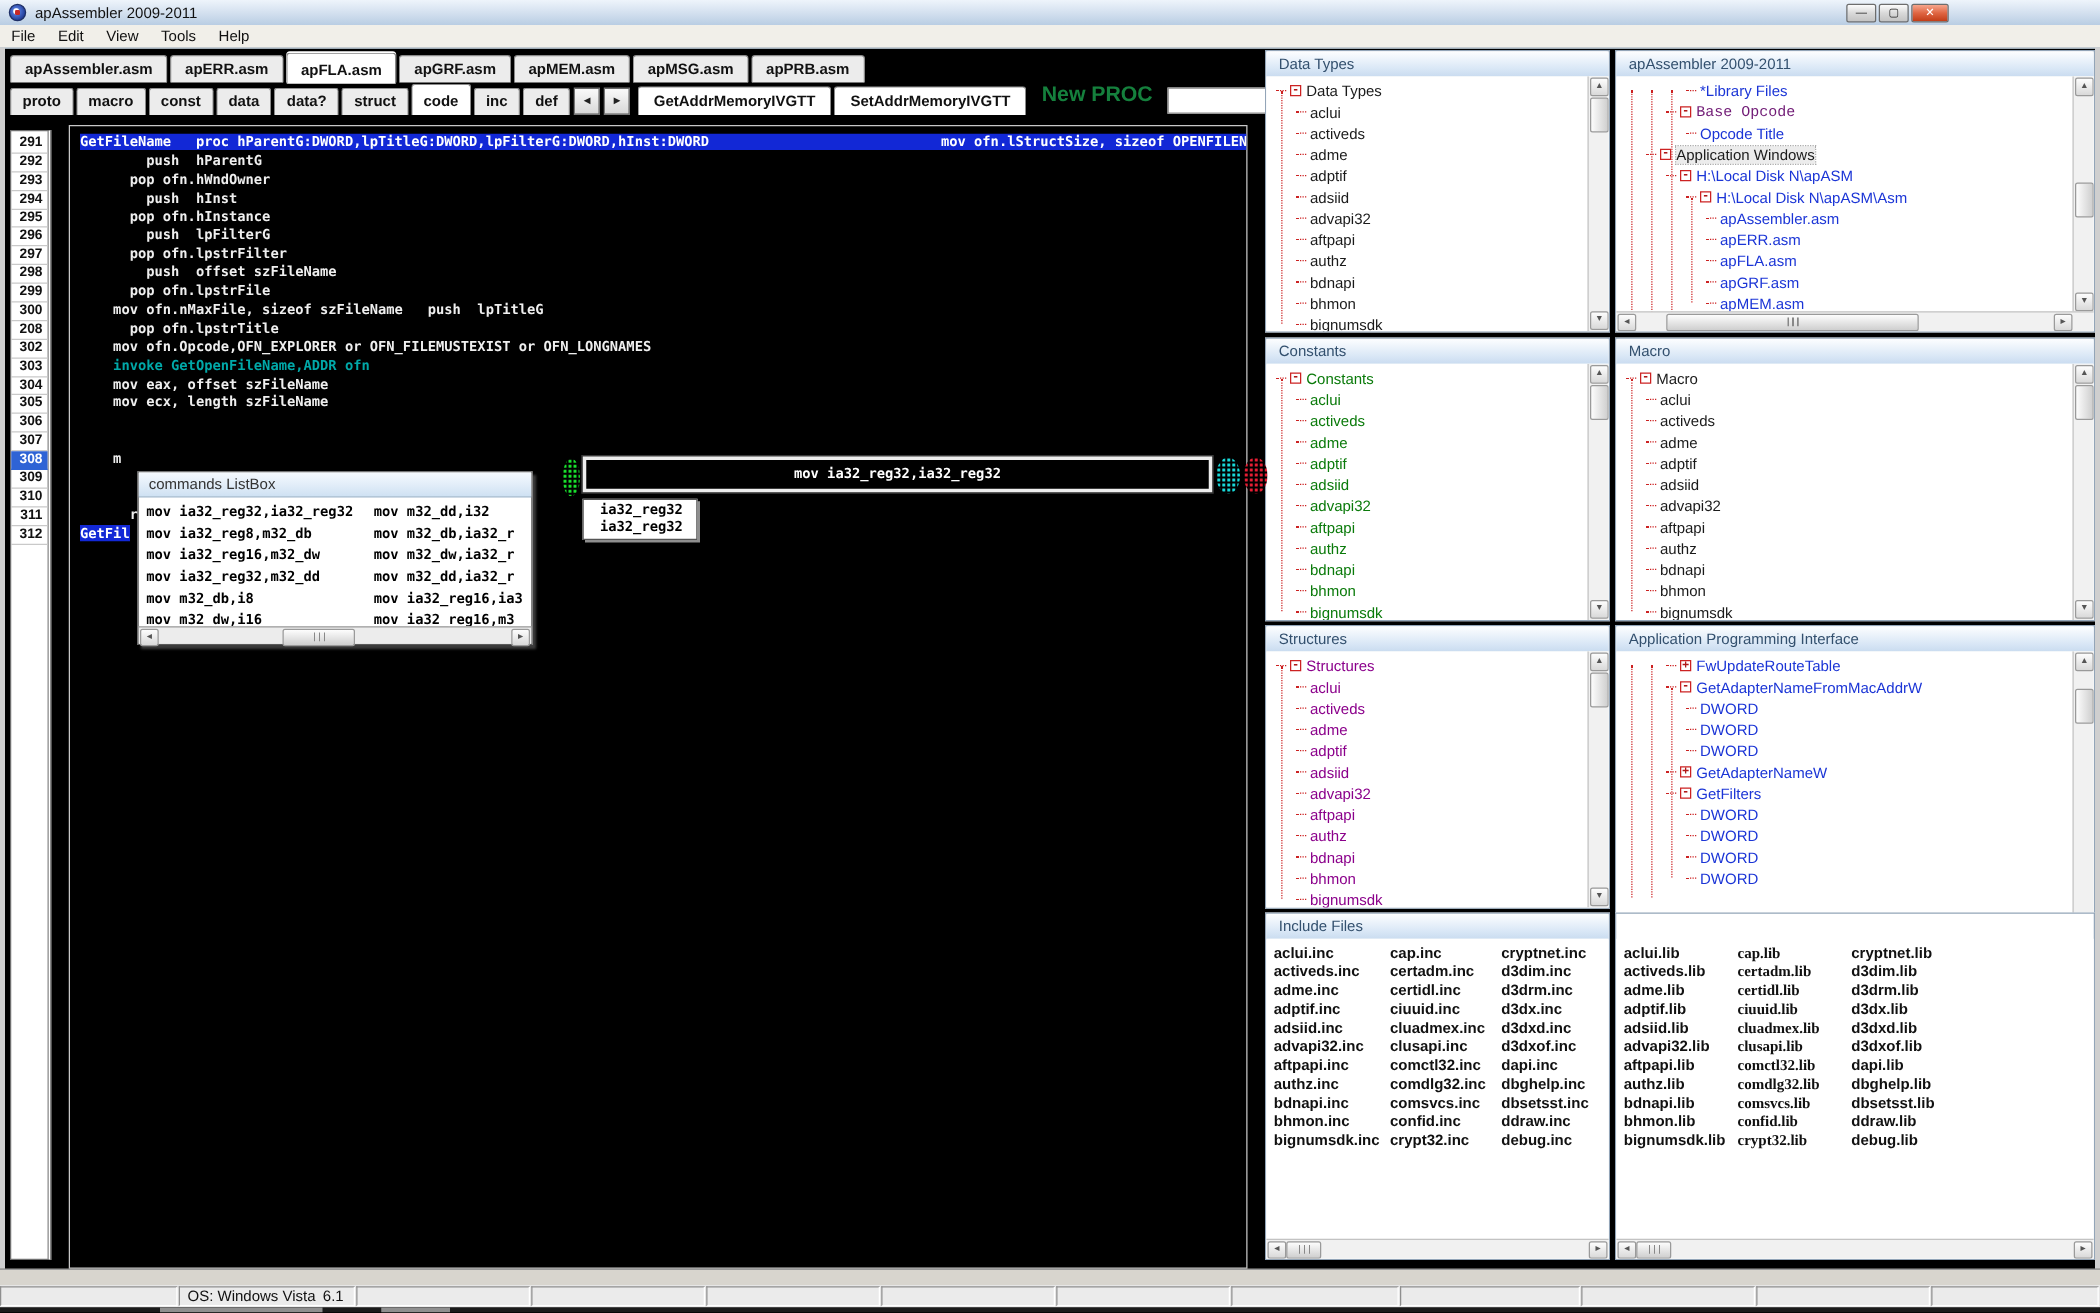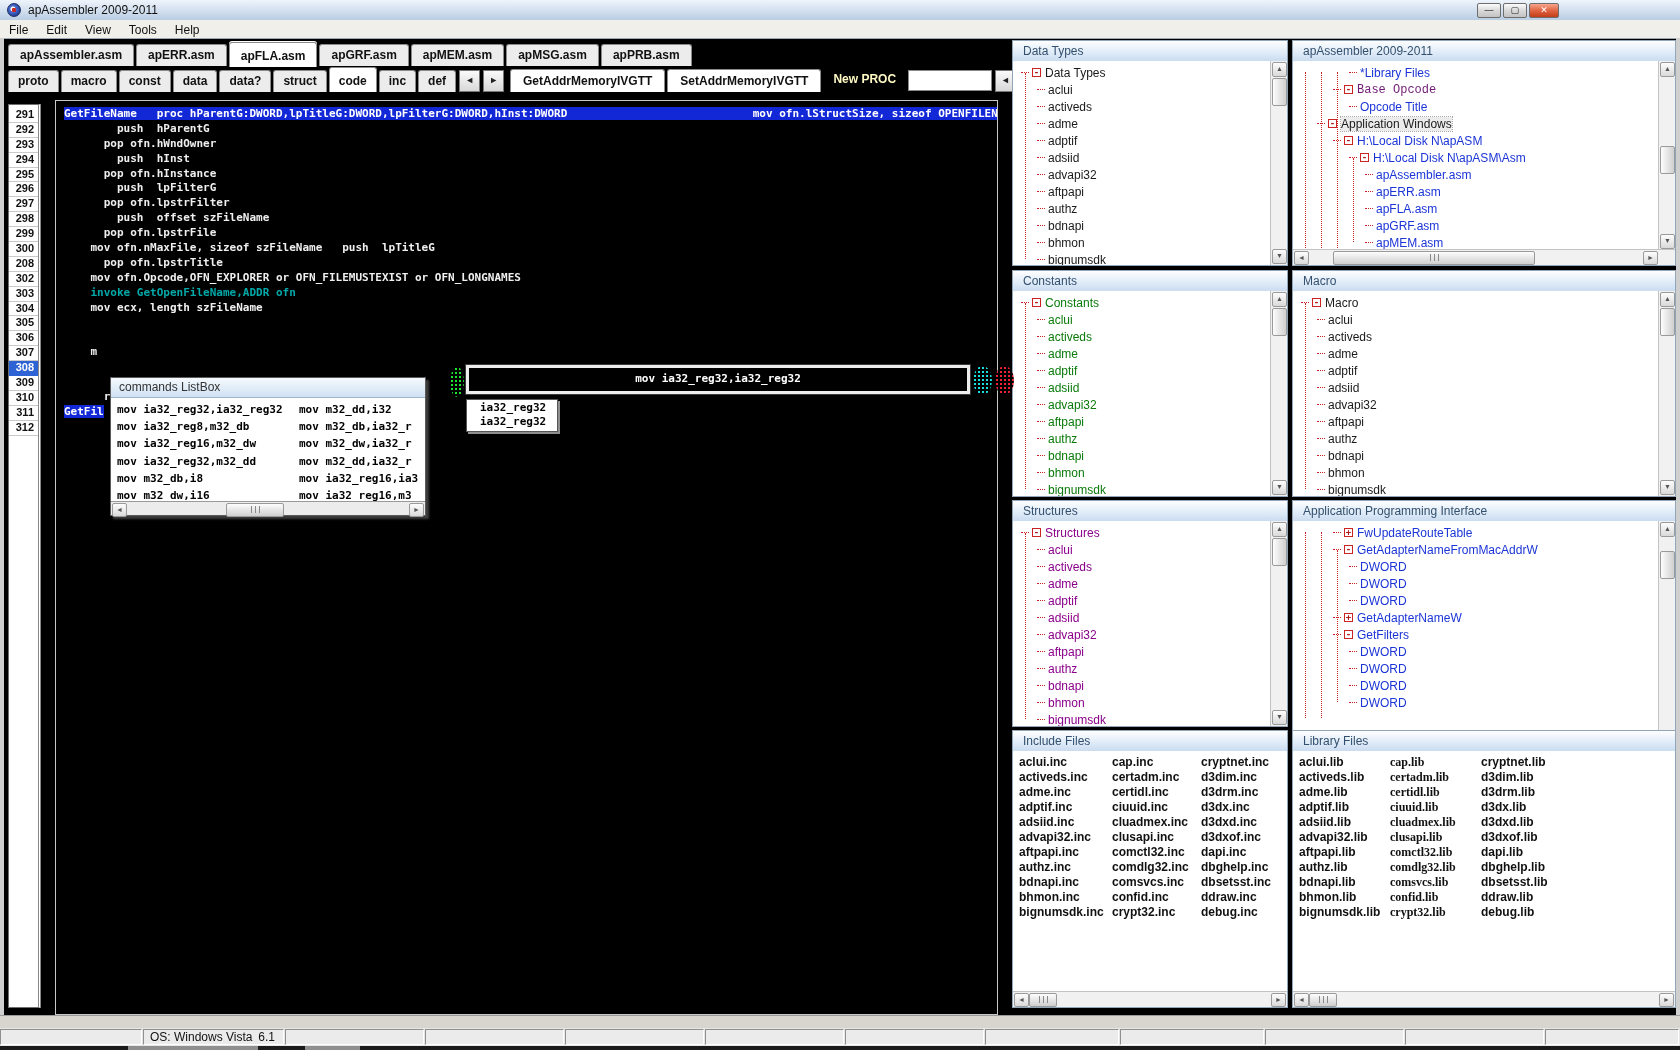--- a/index.html
+++ b/index.html
@@ -26,21 +26,21 @@
   .tab.active{background:#fff;padding-top:6px;margin-bottom:-1px;box-shadow:0 -1px 0 #fff;}
   .secrow{position:absolute;left:8px;top:68px;height:24px;display:flex;align-items:flex-end;gap:2px;}
   .sec{background:#ececec;border:1px solid #8a8a8a;border-bottom:none;border-radius:3px 3px 0 0;
     font-size:12px;font-weight:bold;color:#111;padding:3px 9px 4px 9px;height:14px;}
   .sec.active{background:#fff;padding-top:6px;}
   .navbtn{width:19px;height:20px;background:linear-gradient(#fafafa,#d8d8d8);border:1px solid #777;
     font-size:9px;color:#222;text-align:center;line-height:18px;margin-left:1px;}
   .procrow{position:absolute;left:510px;top:68px;height:24px;display:flex;align-items:flex-end;gap:2px;}
   .proc-tab{background:#fff;border:1px solid #8a8a8a;border-bottom:none;border-radius:3px 3px 0 0;
     font-size:12px;font-weight:bold;color:#111;padding:4px 12px 4px 12px;height:14px;}
-  .newproc{color:#fef9c3;font-size:12px;font-weight:bold;padding:5px 10px 6px 10px;text-align:center;}
+  .newproc{color:#15803d;font-size:17px;font-weight:bold;padding:5px 10px 6px 10px;text-align:center;}
   .procbox{width:82px;height:19px;background:#fff;border:1px solid #888;margin-bottom:1px;}
   
   .gutter{position:absolute;left:8px;top:104px;width:33px;height:904px;background:#fff;
     border:1px solid #6f6f6f;border-right:3px double #888;box-sizing:border-box;padding-top:3px;}
   .gcell{height:14.9px;font-size:11px;font-weight:bold;color:#111;text-align:right;padding-right:4px;
     border-bottom:1px solid #c9c9c9;box-sizing:border-box;line-height:13px;}
   .gcell.sel{background:#2e63d5;color:#fff;border-bottom-color:#2e63d5;}
   .editor{position:absolute;left:55px;top:100px;width:943px;height:915px;background:#000;
     border:1px solid #c8c8c8;box-sizing:border-box;overflow:hidden;}
   .codeline{height:14.9px;line-height:14.9px;white-space:pre;font-family:"DejaVu Sans Mono",monospace;
@@ -195,20 +195,21 @@
     <div class="codeline">        push  hInst</div>
     <div class="codeline">      pop ofn.hInstance</div>
     <div class="codeline">        push  lpFilterG</div>
     <div class="codeline">      pop ofn.lpstrFilter</div>
     <div class="codeline">        push  offset szFileName</div>
     <div class="codeline">      pop ofn.lpstrFile</div>
     <div class="codeline">    mov ofn.nMaxFile, sizeof szFileName   push  lpTitleG</div>
     <div class="codeline">      pop ofn.lpstrTitle</div>
     <div class="codeline">    mov ofn.Opcode,OFN_EXPLORER or OFN_FILEMUSTEXIST or OFN_LONGNAMES</div>
     <div class="codeline teal">    invoke GetOpenFileName,ADDR ofn</div>
+    <div class="codeline">    mov eax, offset szFileName</div>
     <div class="codeline">    mov ecx, length szFileName</div>
     <div class="codeline"></div>
     <div class="codeline"></div>
     <div class="codeline">    m</div>
     <div class="codeline"></div>
     <div class="codeline"></div>
     <div class="codeline">      re</div>
     <div class="codeline"><span class="hl">GetFil</span></div>
   </div>
 
@@ -692,21 +693,20 @@
       <span class="harrow" style="left:1px">◄</span>
       <span class="harrow" style="right:1px">►</span>
       <span class="hthumb" style="left:16px;width:26px">
           <i></i>
         </span>
     </div>
   </div>
 </div>
 
 <div class="panel" id="p-library" style="left:1292px;top:730px;width:384px;height:278px">
-  <div class="panel-h">Library Files</div>
   <div class="panel-b">
       <div class="filelist" id="l-library">
         <div class="fcol" style="left: 6px;">
           <div class="frow">aclui.lib</div>
           <div class="frow">activeds.lib</div>
           <div class="frow">adme.lib</div>
           <div class="frow">adptif.lib</div>
           <div class="frow">adsiid.lib</div>
           <div class="frow">advapi32.lib</div>
           <div class="frow">aftpapi.lib</div>

